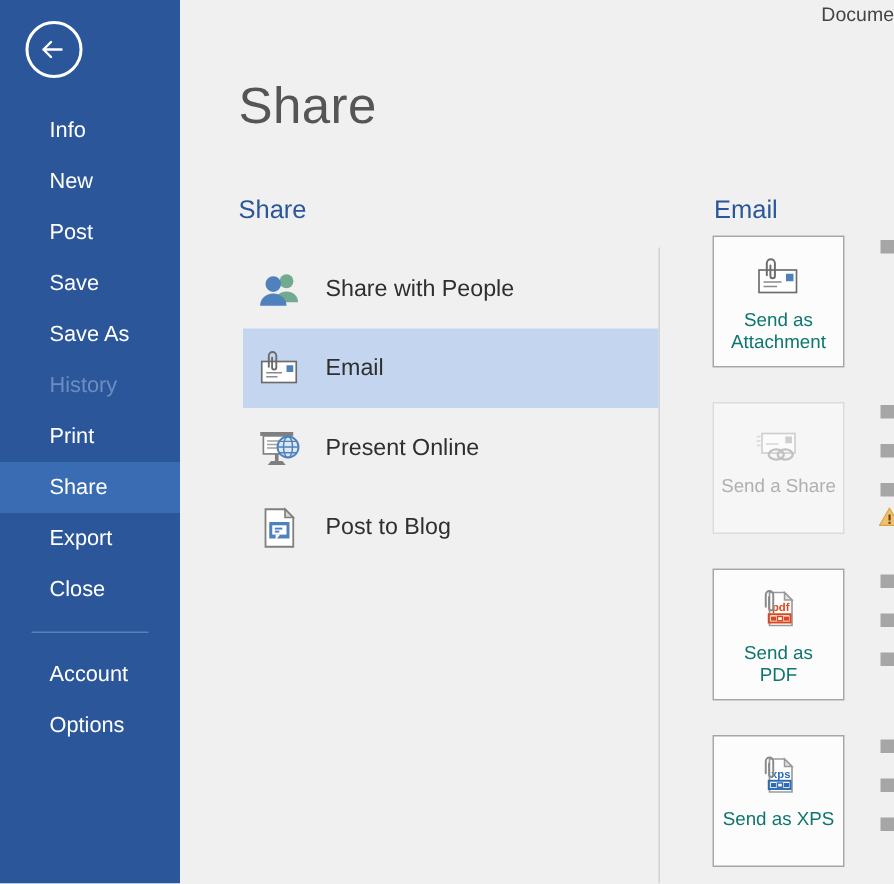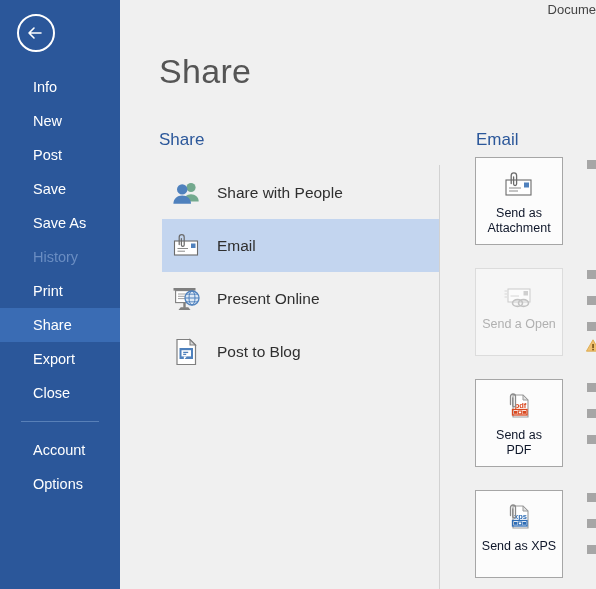--- a/index.html
+++ b/index.html
@@ -183,21 +183,21 @@
     transform: translateX(-50%);
     width: 34px; height: 30px;
   }
   .email-btn .eb-label {
     position: absolute;
     left: 3px; right: 3px;
     top: 48px;
     text-align: center;
     font-size: 12.5px;
     line-height: 15px;
-    color: #0f172a;
+    color: #0f766e;
   }
   .email-btn.disabled .eb-label { color: #b0b0b0; }
 
   
   .edge-bullet {
     position: absolute;
     width: 9px; height: 9px;
     background: #a6a6a6;
   }
   #edge-warning {
@@ -359,21 +359,21 @@
             <rect x="6" y="8" width="22" height="13" fill="#fbfbfb" stroke="#cfcfcf" stroke-width="1.1"></rect>
             <rect x="21.5" y="10" width="4.5" height="4.5" fill="#cfcfcf"></rect>
             <line x1="8.5" y1="15" x2="17" y2="15" stroke="#d6d6d6" stroke-width="1"></line>
             <line x1="2.5" y1="10" x2="5" y2="10" stroke="#d6d6d6" stroke-width="1"></line>
             <line x1="2.5" y1="13" x2="5" y2="13" stroke="#d6d6d6" stroke-width="1"></line>
             <line x1="2.5" y1="16" x2="5" y2="16" stroke="#d6d6d6" stroke-width="1"></line>
             <ellipse cx="15.5" cy="22" rx="5" ry="3.4" fill="none" stroke="#c2c2c2" stroke-width="1.6"></ellipse>
             <ellipse cx="21.5" cy="22" rx="5" ry="3.4" fill="none" stroke="#c2c2c2" stroke-width="1.6"></ellipse>
           </svg>
         </span>
-        <span class="eb-label">Send a Open</span>
+        <span class="eb-label">Send a Share</span>
       </div>
 
       <div class="email-btn" style="top:379px;text-decoration:underline;">
         <span class="eb-icon">
           <svg width="34" height="30" viewBox="0 0 34 30">
             <path d="M11 3 h10 l5 5 v17 h-15 z" fill="#ffffff" stroke="#9a9a9a" stroke-width="1.1"></path>
             <path d="M21 3 v5 h5 z" fill="#e2e2e2" stroke="#9a9a9a" stroke-width="1"></path>
             <text x="18.5" y="15.5" font-family="Liberation Sans, sans-serif" font-size="7.5" font-weight="bold" fill="#d9481f" text-anchor="middle">pdf</text>
             <rect x="10.5" y="17.5" width="14.5" height="5.5" fill="none" stroke="#d9481f" stroke-width="1.3"></rect>
             <rect x="12" y="19" width="3.4" height="2.8" fill="#d9481f"></rect>

